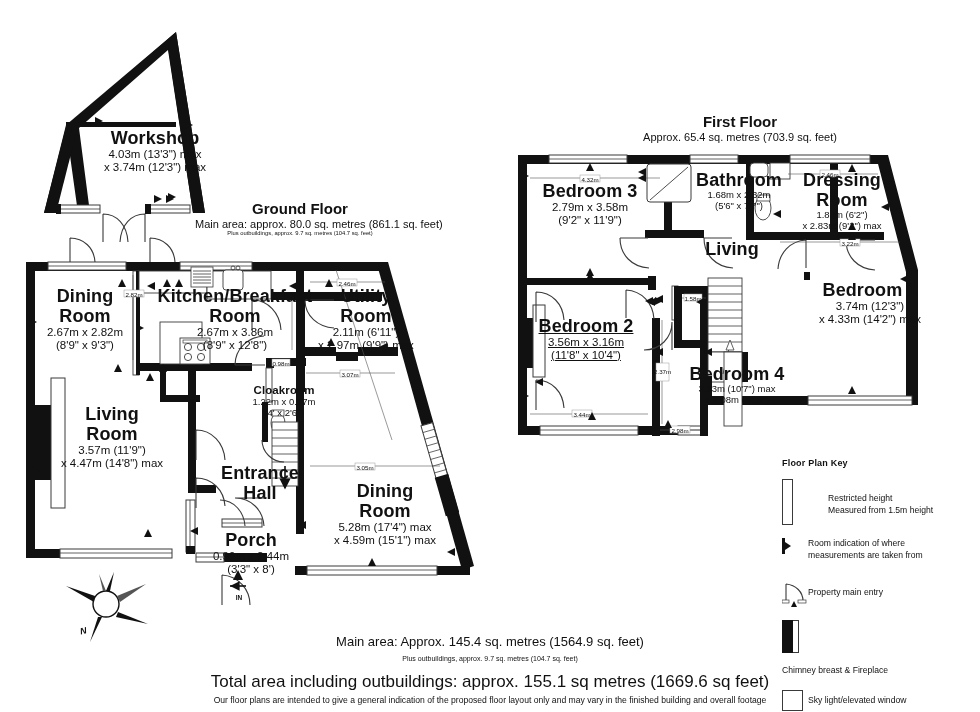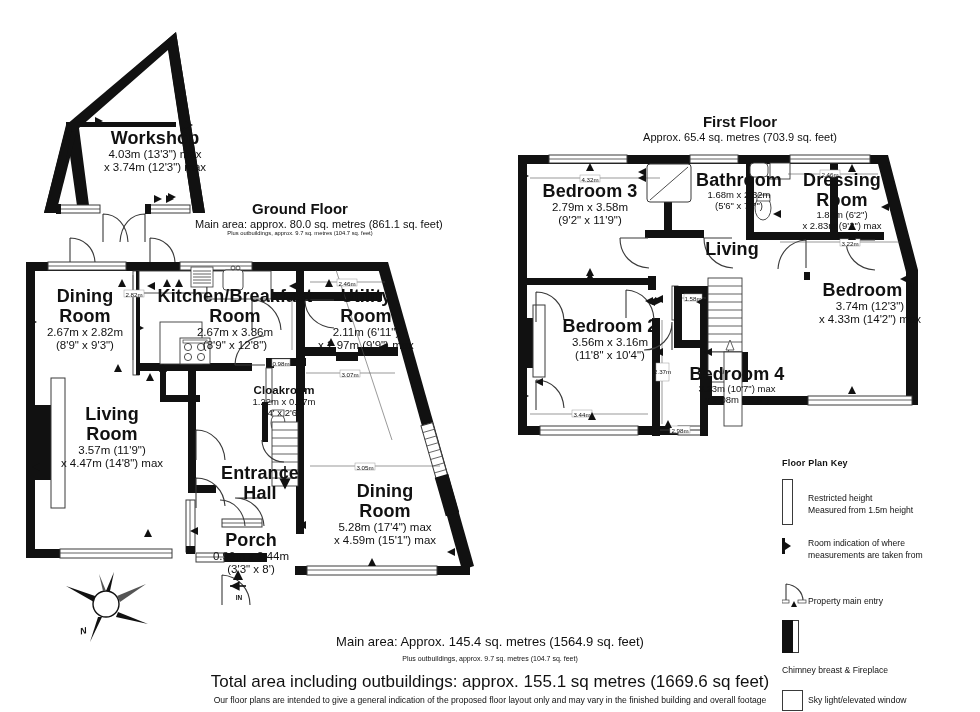--- a/index.html
+++ b/index.html
@@ -40,21 +40,21 @@
   .keyglyph{width:26px;flex:0 0 26px;display:flex;justify-content:flex-start;align-items:center;}
   .keytext{font-size:8.6px;line-height:1.35;padding-top:0px;}
   .g-restricted{width:9px;height:44px;border:1px solid #3a3a3a;background:#fff;}
   .g-skylight{width:19px;height:19px;border:1px solid #3a3a3a;background:#fff;}
   .g-chimney{width:18px;height:33px;position:relative;}
   .g-chimney .outer{position:absolute;left:4px;top:0;width:13px;height:33px;border:1px solid #3a3a3a;background:#fff;box-sizing:border-box;}
   .g-chimney .inner{position:absolute;left:0px;top:0;width:11px;height:33px;background:#111;}
   .g-meas{width:18px;height:16px;position:relative;}
   .g-meas .bar{position:absolute;left:0px;top:0px;width:3px;height:16px;background:#111;}
   .g-meas .tri{position:absolute;left:3px;top:4px;width:0;height:0;border-top:4px solid transparent;border-bottom:4px solid transparent;border-left:6px solid #111;}
-  .key-restricted-row .keytext{padding-top:14px;}
+  .key-restricted-row .keytext{padding-top:14px;margin-left:20px;}
 
   .compass{position:absolute;left:62px;top:572px;width:90px;height:78px;}
   .cmp-n{position:absolute;left:18px;top:54px;font-size:9px;font-style:italic;font-weight:bold;transform:rotate(-12deg);}
 </style>
 </head>
 <body>
 
 <div class="stage">
 
   <svg class="plan" viewBox="0 0 980 712">
@@ -543,21 +543,21 @@
   <div class="lbl" style="left:690px;top:239px;width:84px;">
     <div class="roomname">Living</div>
   </div>
 
   <div class="lbl" style="left:790px;top:280px;width:160px;">
     <div class="roomname">Bedroom 1</div>
     <div class="roomdim">3.74m (12'3")</div>
     <div class="roomdim">x 4.33m (14'2") max</div>
   </div>
 
-  <div class="lbl" style="left:536px;top:316px;width:148px;">
+  <div class="lbl" style="left:512px;top:316px;width:148px;text-decoration:underline;">
     <div class="roomname">Bedroom 2</div>
     <div class="roomdim">3.56m x 3.16m</div>
     <div class="roomdim">(11'8" x 10'4")</div>
   </div>
 
   <div class="lbl" style="left:662px;top:364px;width:150px;">
     <div class="roomname">Bedroom 4</div>
     <div class="roomdim sm">3.23m (10'7") max</div>
     <div class="roomdim sm">x 2.08m (6'10")</div>
   </div>
@@ -602,21 +602,21 @@
             <div class="bar"></div>
             <div class="tri"></div>
           </div>
       </div>
       <div class="keytext">
         <div>Room indication of where</div>
         <div>measurements are taken from</div>
       </div>
     </div>
 
-    <div class="keyrow" style="margin-top:20px;align-items:flex-end;">
+    <div class="keyrow" style="margin-top:20px;">
       <div class="keyglyph">
         <svg width="26" height="26" viewBox="0 0 26 26">
           <path d="M4,3 L4,19 M4,3 C14,4 21,11 21,20" fill="none" stroke="#3a3a3a" stroke-width="1.1"></path>
           <rect x="0" y="19" width="7" height="3" fill="#fff" stroke="#3a3a3a" stroke-width="0.7"></rect>
           <rect x="16" y="19" width="8" height="3" fill="#fff" stroke="#3a3a3a" stroke-width="0.7"></rect>
           <polygon points="12,20 15,26 9,26" fill="#111"></polygon>
         </svg>
       </div>
       <div class="keytext" style="padding-top:6px;">
         <div>Property main entry</div>

